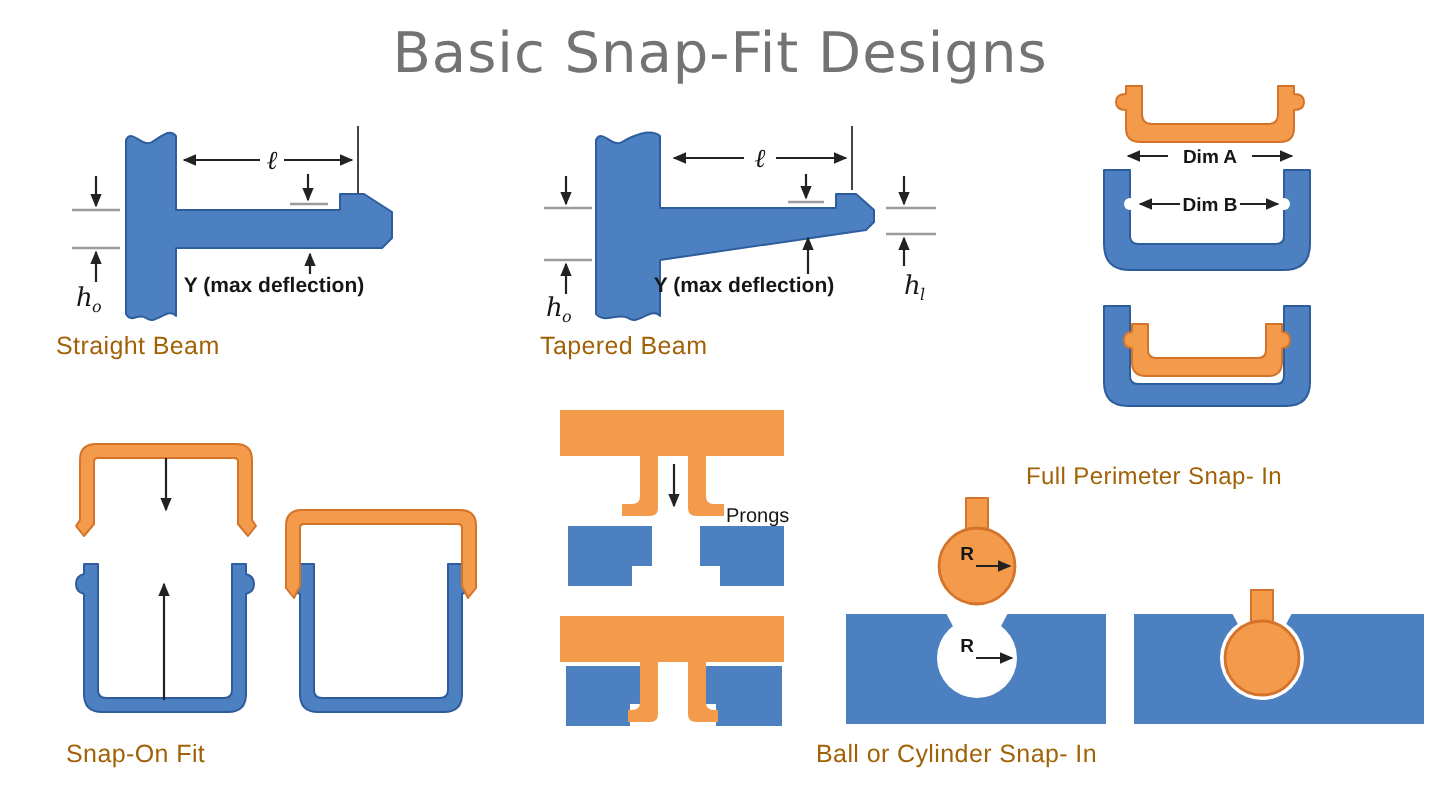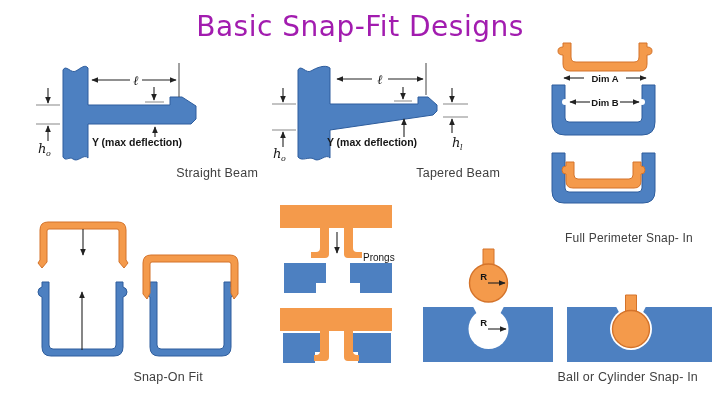--- a/index.html
+++ b/index.html
@@ -1,22 +1,22 @@
 <!DOCTYPE html>
 <html><head>
 <meta charset="utf-8">
 <style>
   html,body{margin:0;padding:0;background:#fff;}
   #canvas{position:relative;width:720px;height:405px;background:#ffffff;overflow:hidden;
           font-family:"Liberation Sans",sans-serif;}
   #title{position:absolute;left:0;top:10px;width:720px;text-align:center;
          font-family:"DejaVu Sans","Liberation Sans",sans-serif;
-         font-size:28px;font-weight:400;color:#a21caf;letter-spacing:0.5px;}
+         font-size:28px;font-weight:400;color:#737373;letter-spacing:0.5px;}
   .diagram{position:absolute;}
-  .caption{position:absolute;text-align:right;font-size:12.5px;color:#404040;letter-spacing:0.2px;}
+  .caption{position:absolute;text-align:left;font-size:12.5px;color:#a16207;letter-spacing:0.2px;}
   
   .b-shape{fill:#4d80c1;stroke:#2e5d9d;stroke-width:1;stroke-linejoin:round;}
   .o-shape{fill:#f49a4b;stroke:#d4732a;stroke-width:1;stroke-linejoin:round;}
   .b-flat{fill:#4d80c1;stroke:none;}
   .o-flat{fill:#f49a4b;stroke:none;}
   .white{fill:#ffffff;stroke:none;}
   
   .dim{stroke:#222;stroke-width:1.1;fill:none;}
   .ext{stroke:#444;stroke-width:1;fill:none;}
   .tick{stroke:#9b9b9b;stroke-width:1.2;fill:none;}

